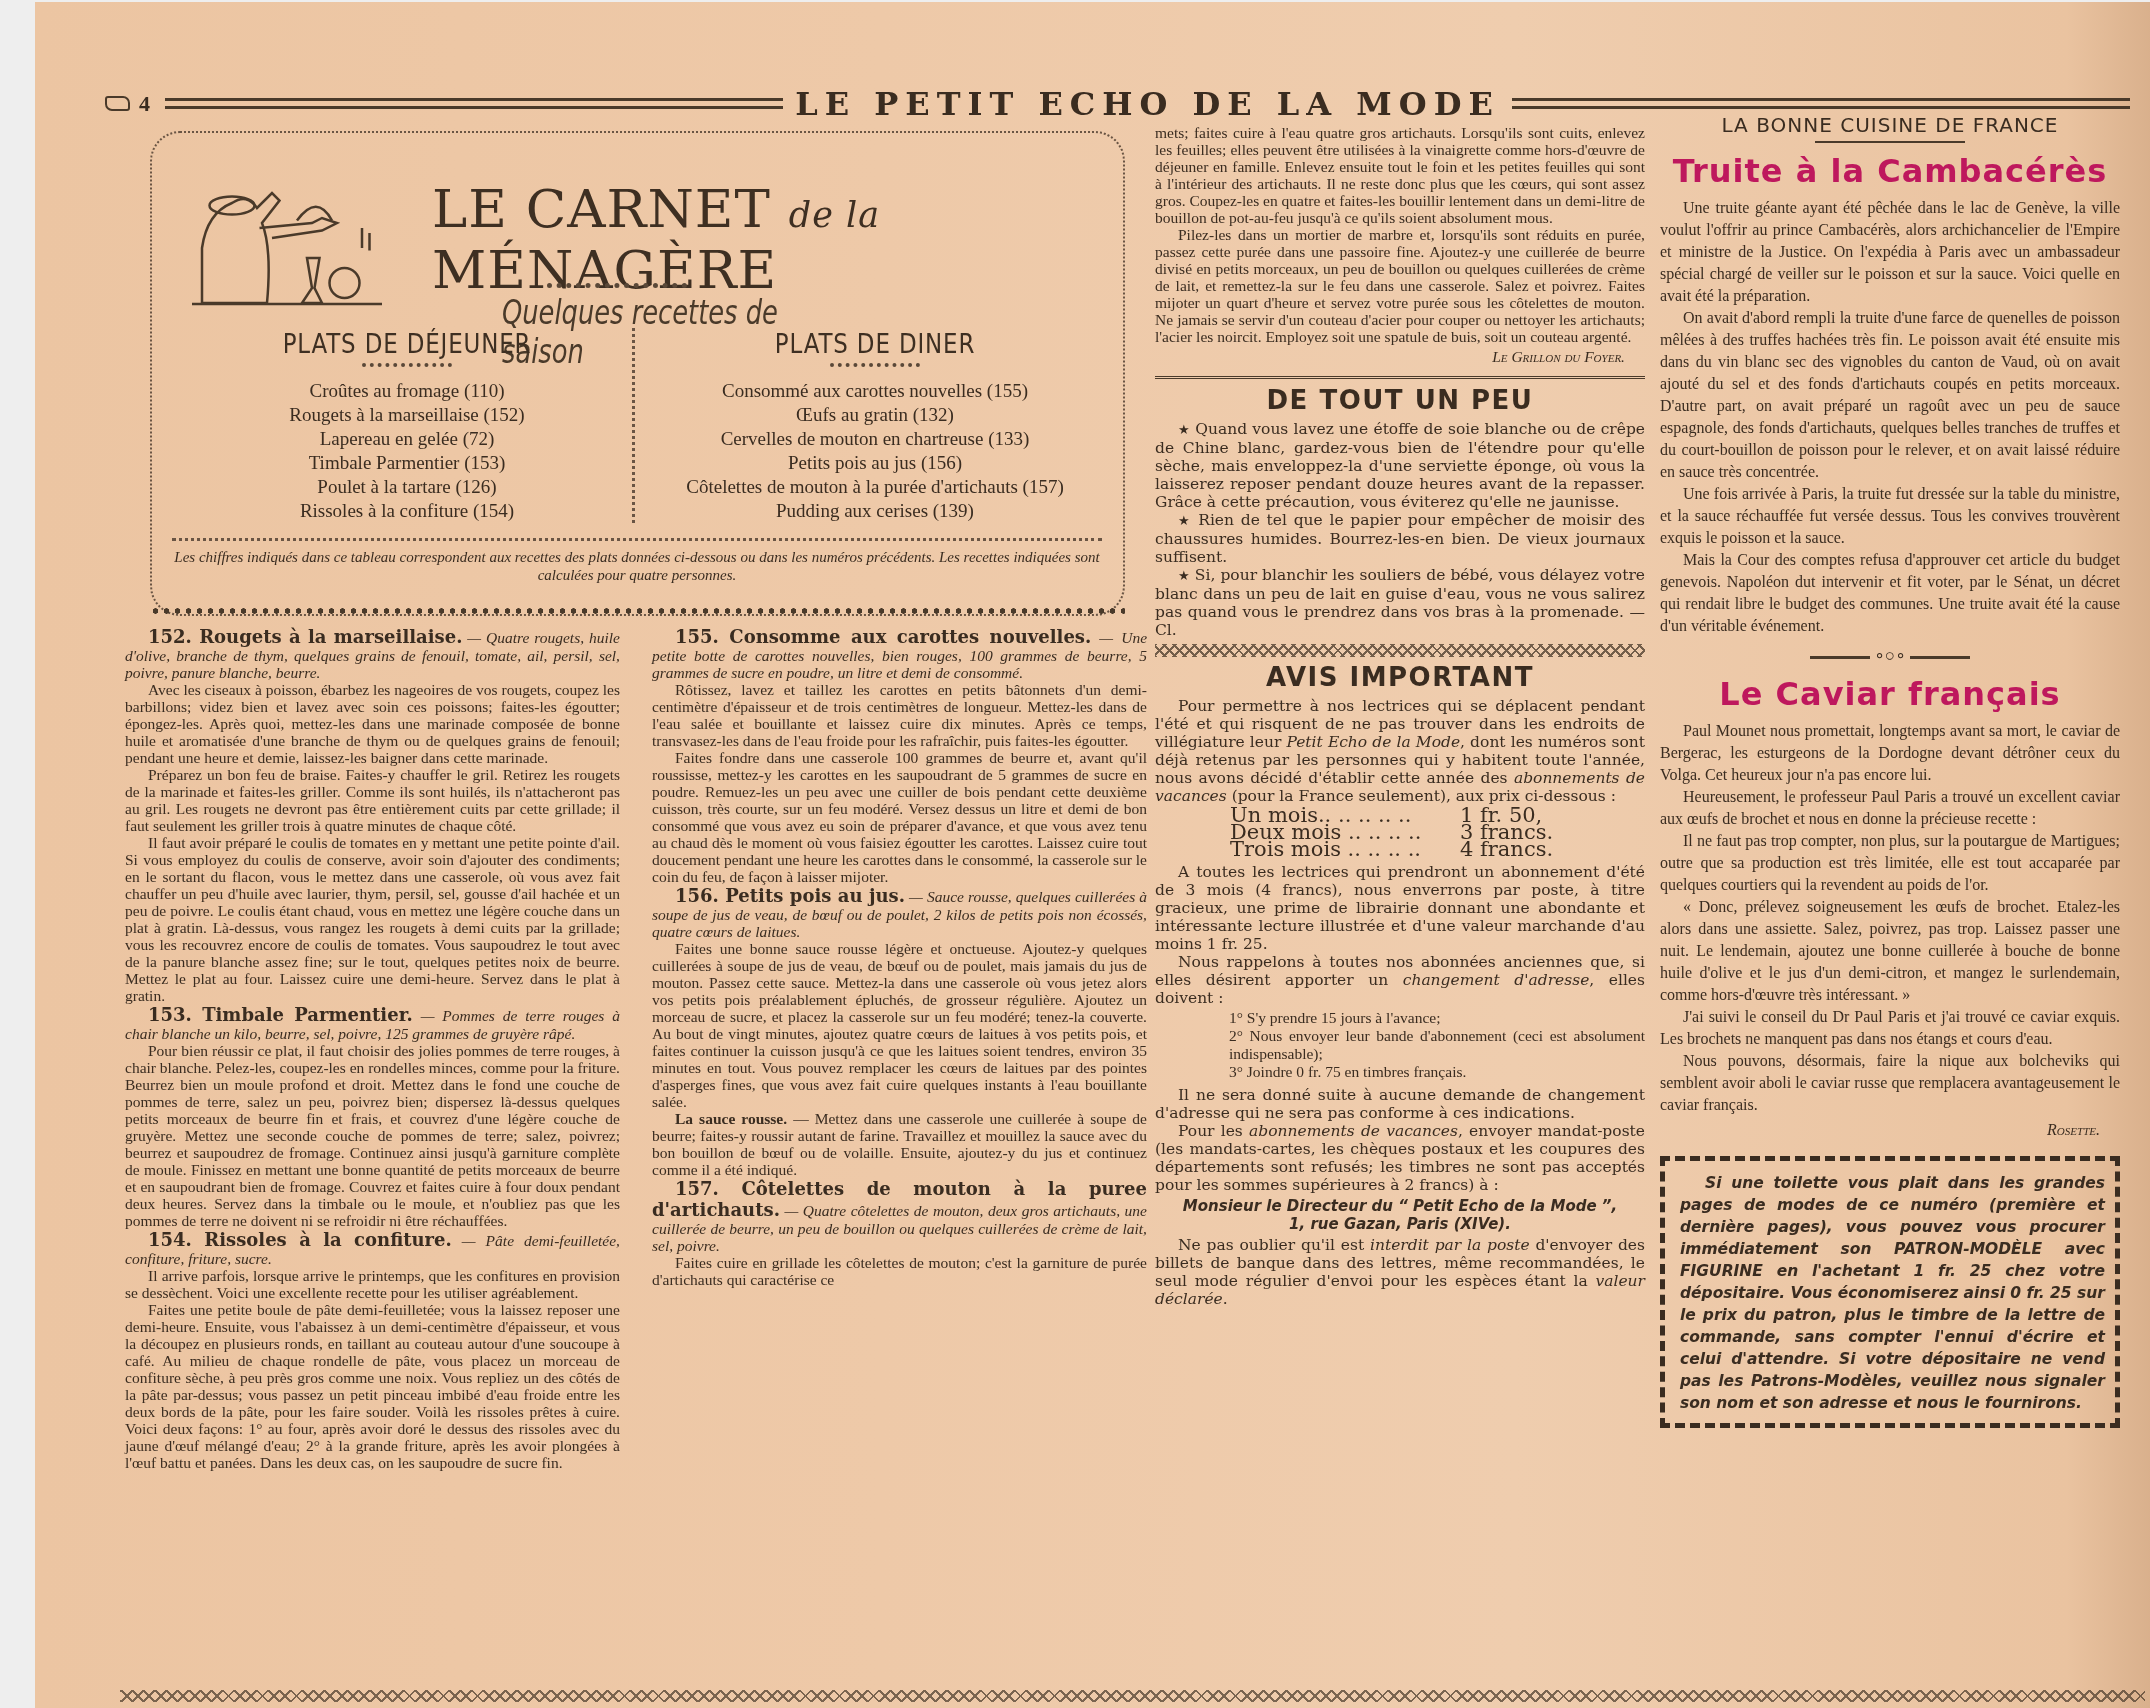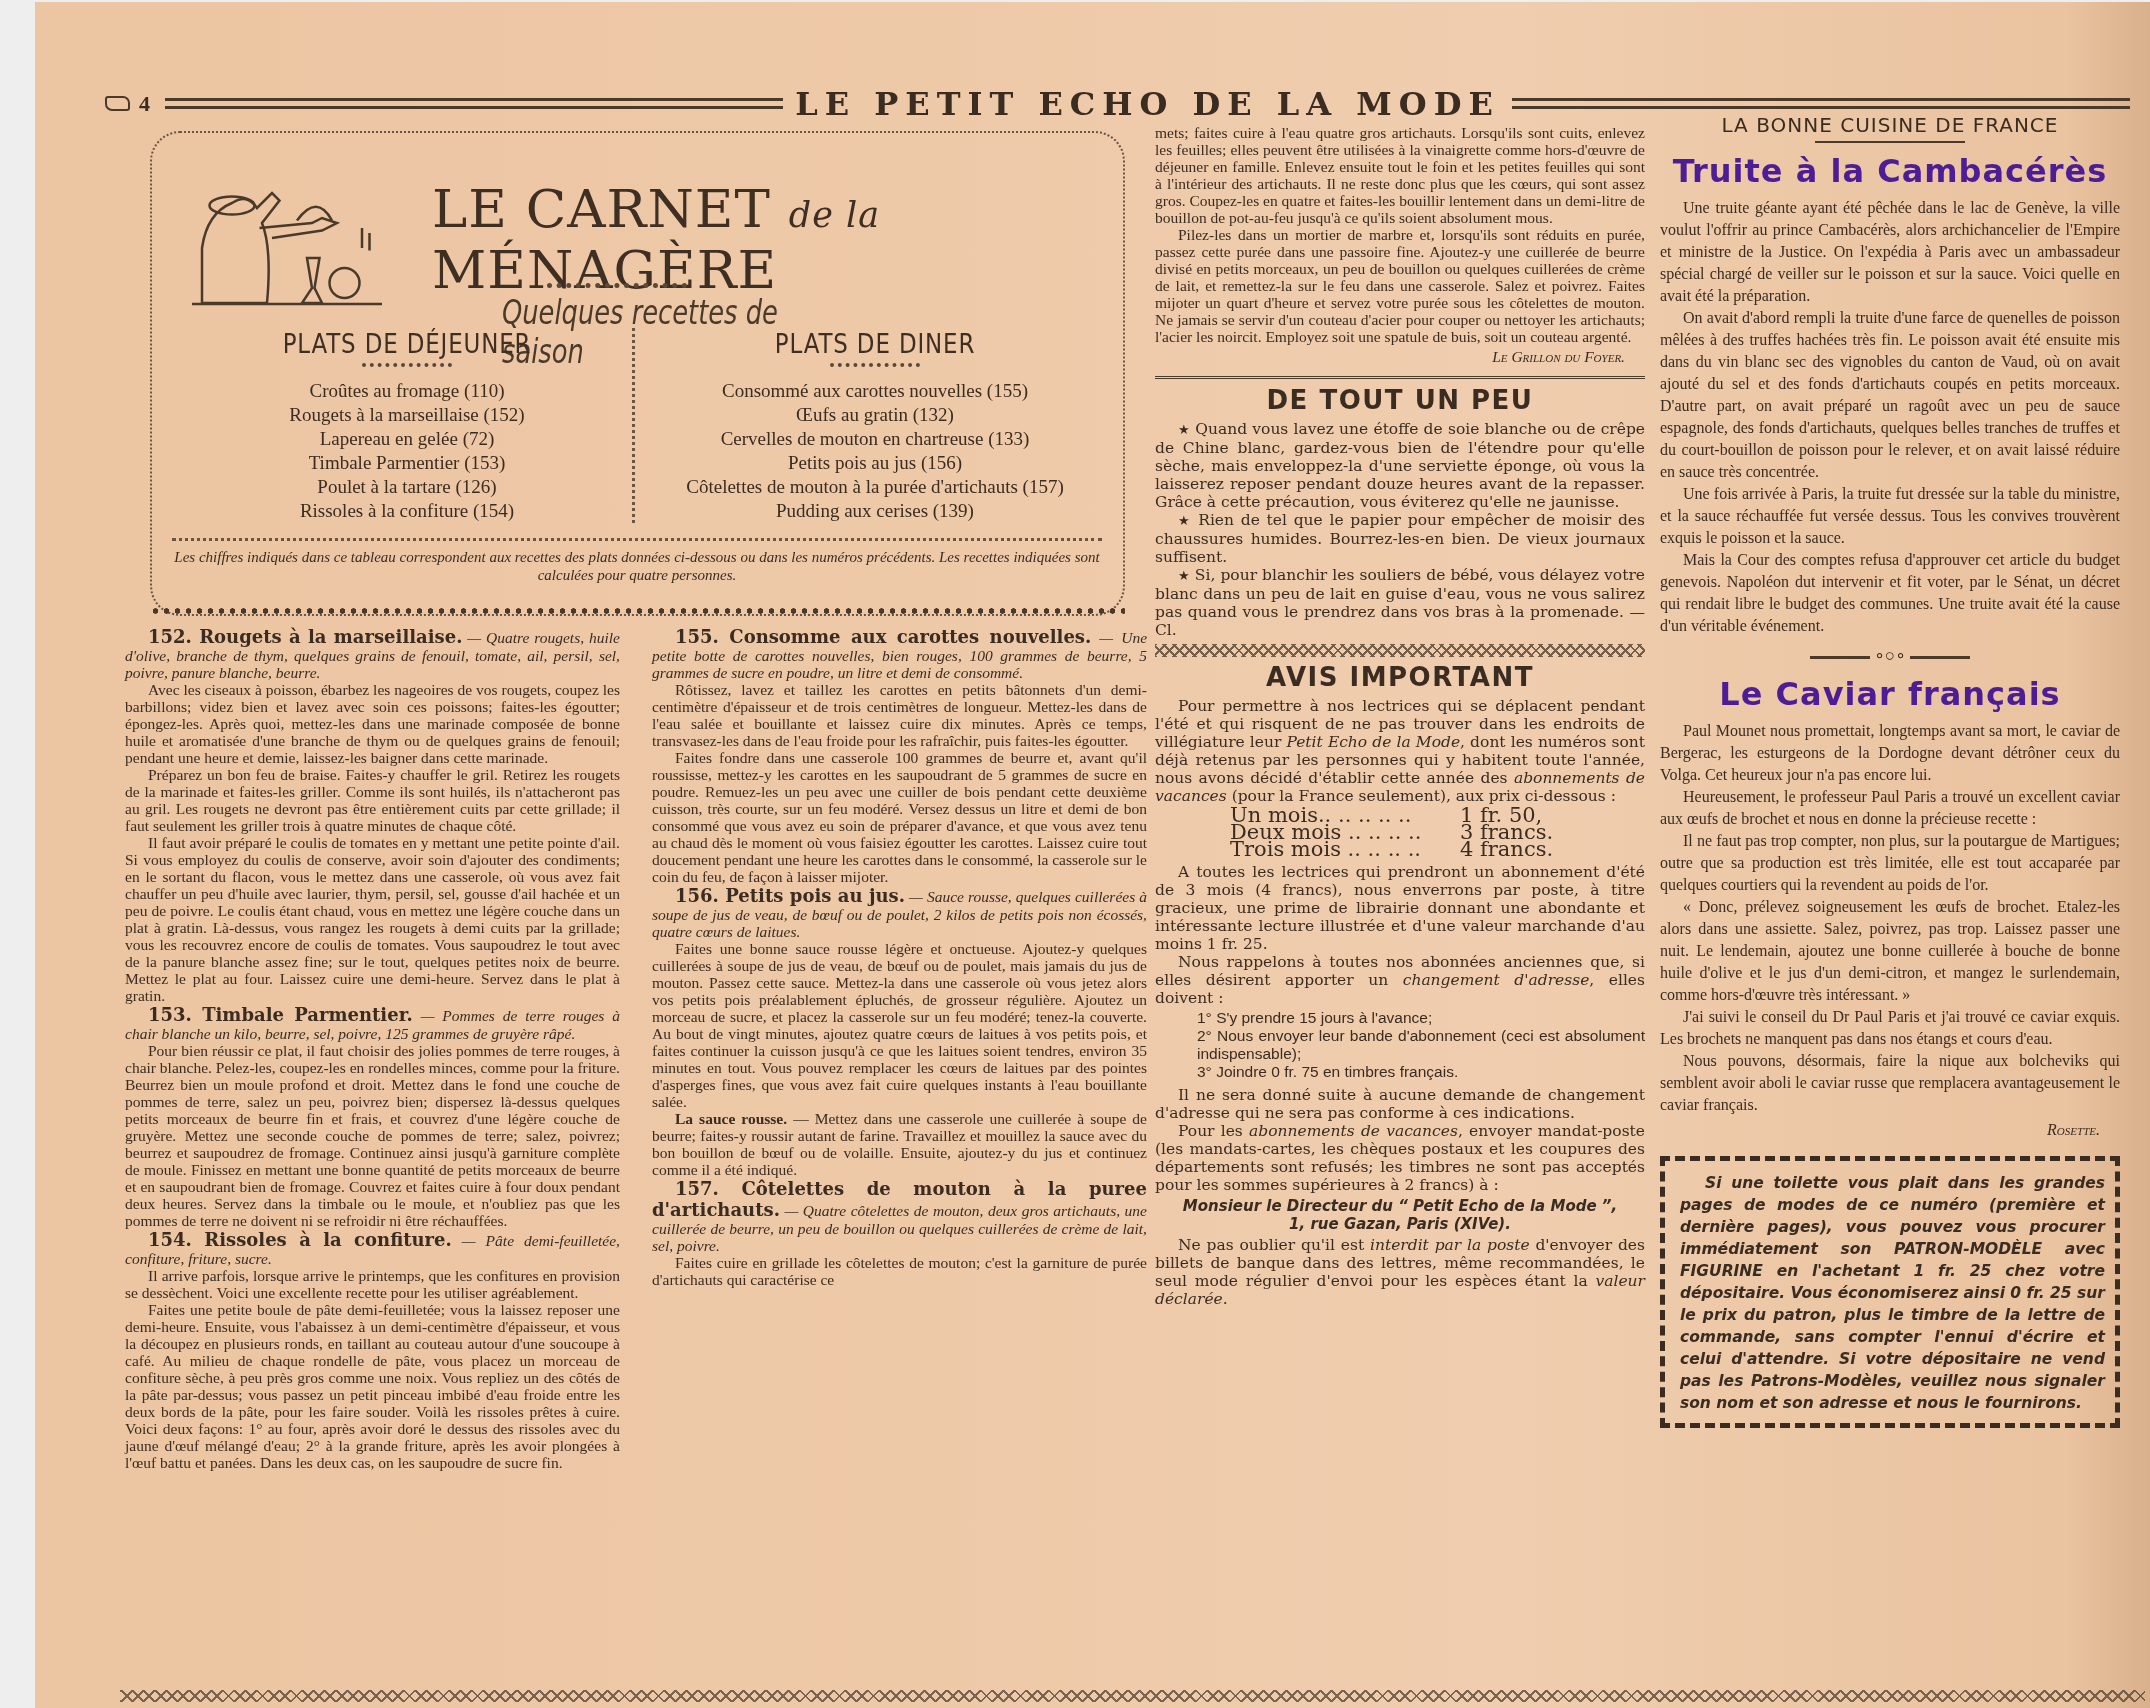--- a/index.html
+++ b/index.html
@@ -66,28 +66,28 @@
   .sig { text-align:right; font-variant:small-caps; margin-top:3px; padding-right:20px;font-style:italic; }
   .hr2 { border-top:3px double #4a3a2a; margin:11px 0 6px; }
   .sechead { font:700 26px "DejaVu Sans", sans-serif; text-align:center; letter-spacing:1.5px; margin:0 0 5px; color:#3a2c20; }
   .star { font-size:13px; }
   .wavy { height:13px; margin:5px 0;
     background:repeating-linear-gradient(135deg,#4a3a2a 0 2px,transparent 2px 7px),repeating-linear-gradient(45deg,#4a3a2a 0 2px,transparent 2px 7px);
     -webkit-mask:linear-gradient(#000,#000); opacity:.75; }
   .prices { margin:2px 0 5px 75px; font-family:"DejaVu Serif", serif; font-size:21px; line-height:17px; }
   .prices div { display:flex; }
   .prices .lab { width:230px; }
-  .steps { margin:2px 0 5px 42px; font-family:Liberation Sans, sans-serif; }
+  .steps { margin:2px 0 5px 74px; font-family:Liberation Serif, serif; }
   .addr { text-align:center; font:italic 700 15px "DejaVu Sans", sans-serif; line-height:18px; margin:3px 0; }
   .c3 .avis { font-family:"DejaVu Serif", serif; font-size:15.5px; line-height:18px; }
 
   .c4 { left:1660px; top:113px; width:460px; font-family:"Liberation Serif", serif; font-size:16px; line-height:22px; }
   .c4 .kicker { text-align:center; font:400 20px "DejaVu Sans", sans-serif; letter-spacing:1px; }
   .c4 .kline { width:150px; margin:4px auto 9px; border-top:2px solid #4a3a2a; }
-  .c4 h2 { text-align:center; font:700 32px "DejaVu Sans", sans-serif; margin:0 0 7px; letter-spacing:1px; color:#4c1d95; }
+  .c4 h2 { text-align:center; font:700 32px "DejaVu Sans", sans-serif; margin:0 0 7px; letter-spacing:1px; color:#be185d; }
   .c4 .orn { text-align:center; margin:8px 0; font-size:17px; }
   .c4 .orn span { display:inline-block; width:60px; border-top:3px solid #4a3a2a; vertical-align:middle; margin:0 4px; }
   .adbox { margin-top:15px; border:5px dashed #3a2c20; padding:11px 10px 9px 15px; font:italic 700 15.5px "DejaVu Sans", sans-serif; line-height:22px; }
   .adbox p { margin:0; text-indent:25px; }
   .bottomwave { position:absolute; left:120px; top:1690px; width:2025px; height:12px;
     background:repeating-linear-gradient(135deg,#4a3a2a 0 2px,transparent 2px 8px),repeating-linear-gradient(45deg,#4a3a2a 0 2px,transparent 2px 8px); opacity:.7; }
 </style>
 </head>
 <body>
 

